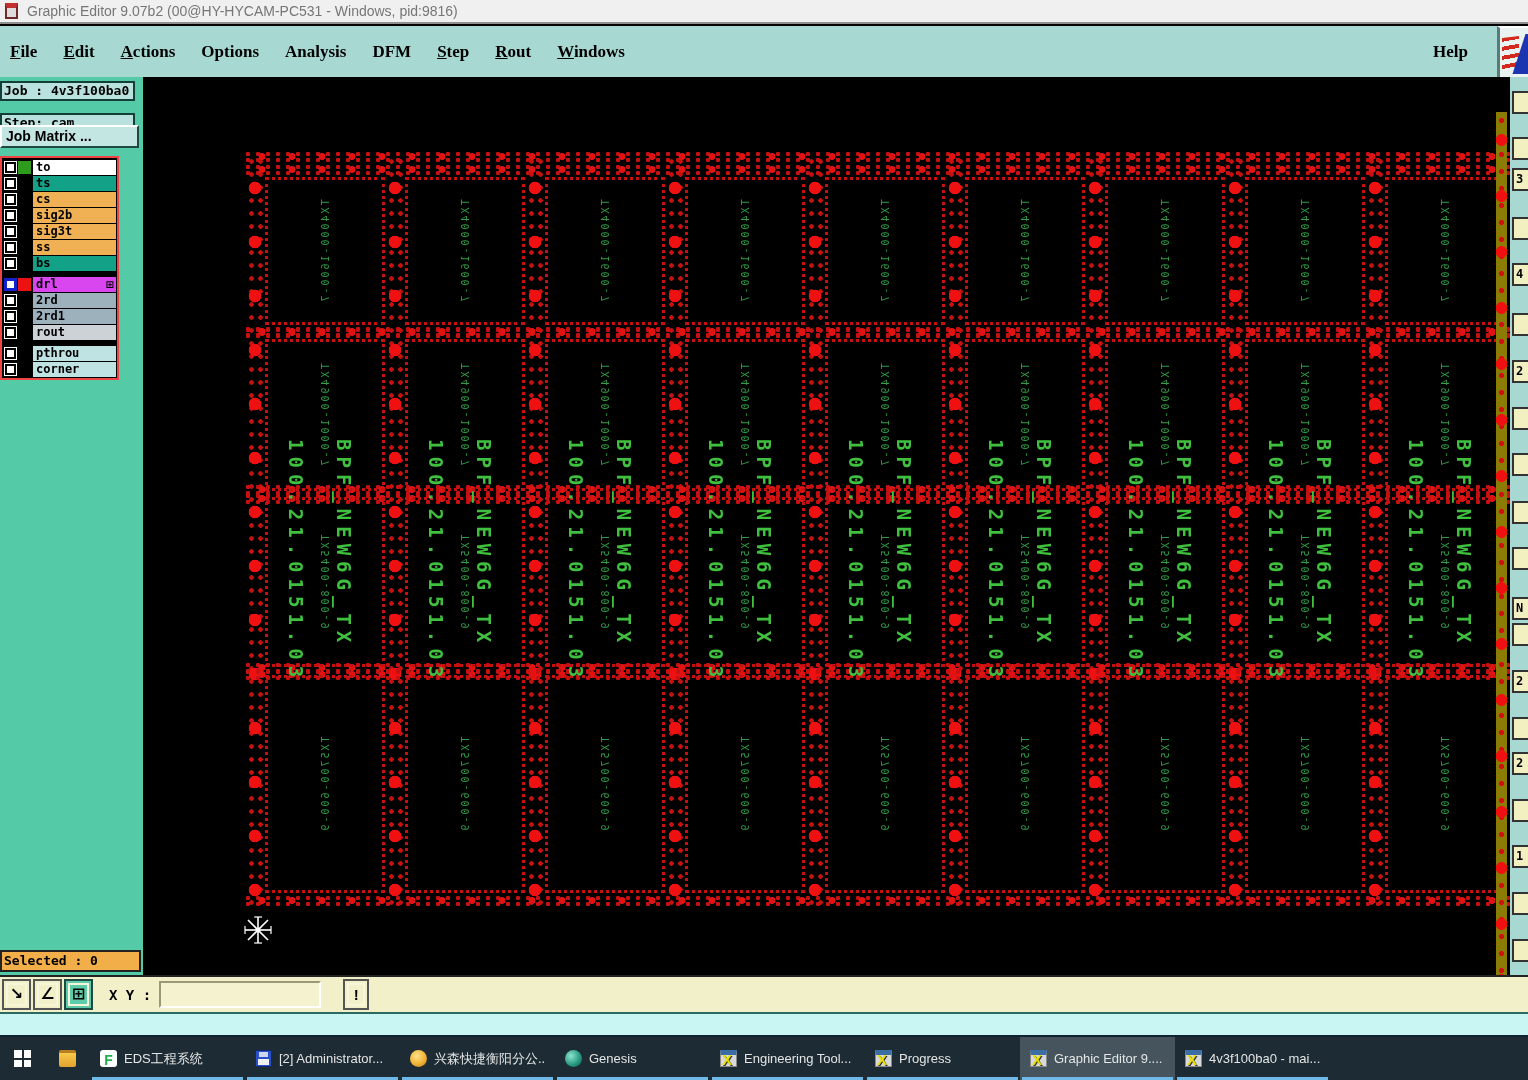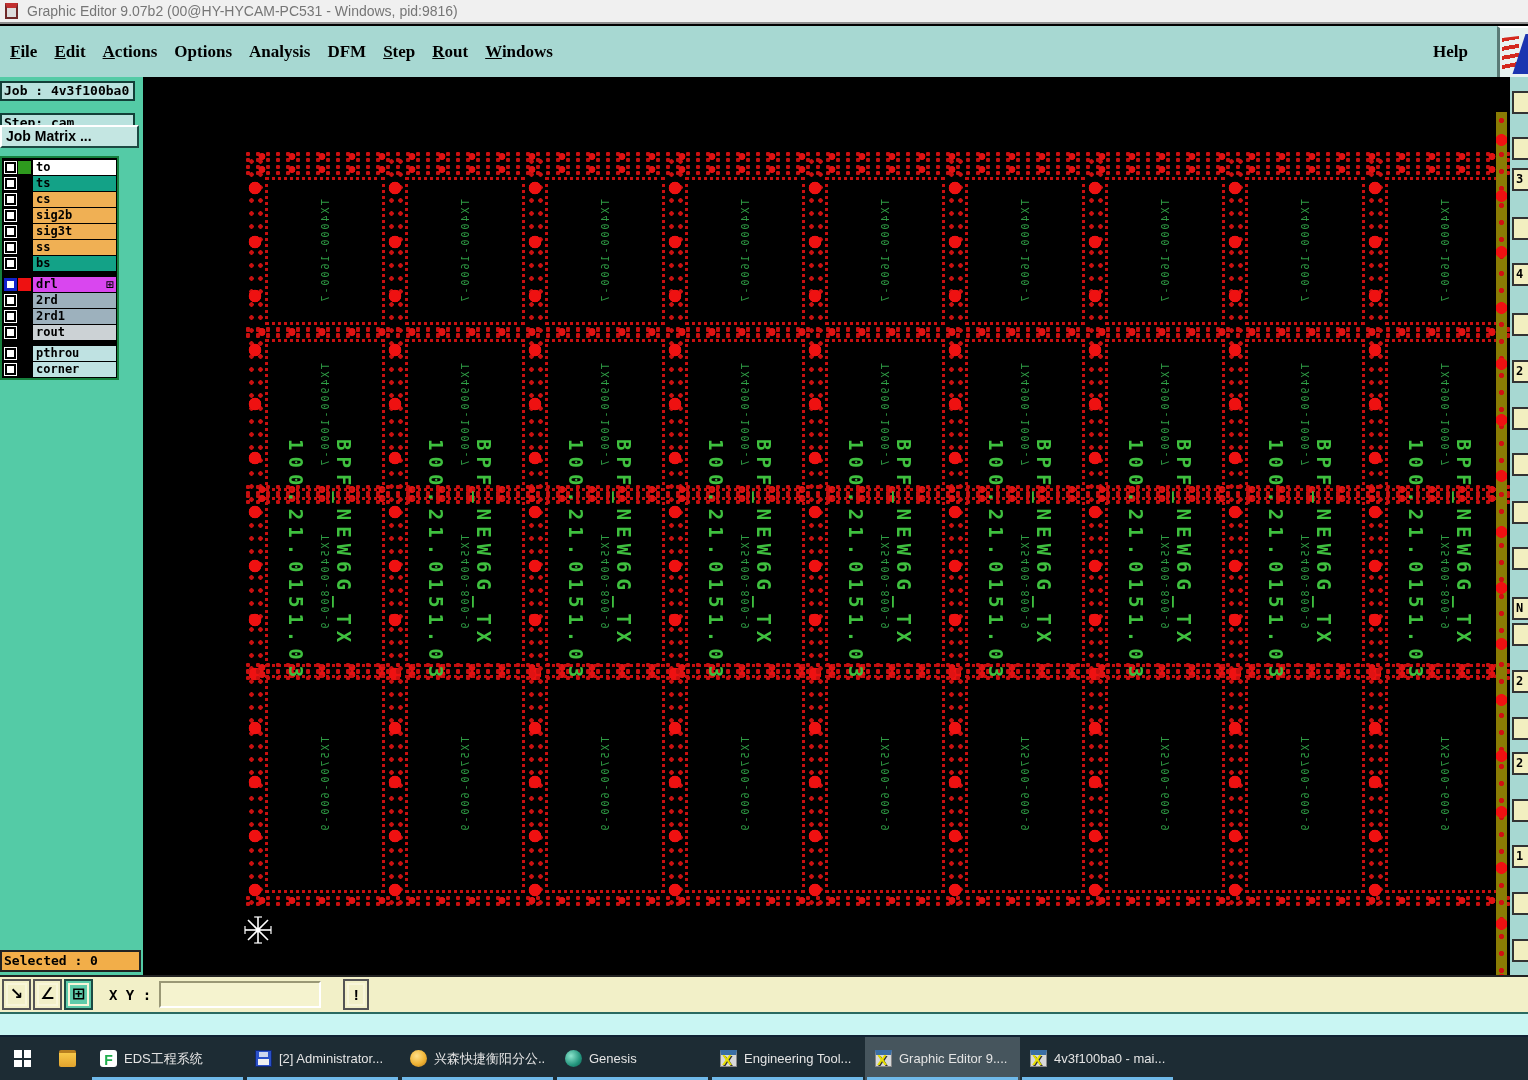--- a/index.html
+++ b/index.html
@@ -8,42 +8,42 @@
 
   
   .titlebar{position:absolute;left:0;top:0;width:1528px;height:24px;background:#f0f0f0;
     border-bottom:2px solid #8f8f8f;display:flex;align-items:center;gap:9px;padding-left:5px}
   .app-icon{width:13px;height:16px;border:2px solid #6f2a2a;background:#ddd;border-top:5px solid #c23030}
   .title-text{font-family:"Liberation Sans",sans-serif;font-size:14px;color:#767676;white-space:nowrap}
 
   
   .menubar{position:absolute;left:0;top:26px;width:1528px;height:51px;background:#a7d8d2;
     display:flex;align-items:center;padding-left:10px}
-  .menu-items{display:flex;gap:17px}
+  .menu-items{display:flex;gap:26px}
   .menu-item,.menu-help{font-family:"Liberation Serif",serif;font-weight:bold;font-size:17px;color:#000;cursor:default;white-space:nowrap}
   .menu-item u,.menu-help u{text-decoration:underline}
   .menu-help{margin-left:auto;margin-right:60px}
   .logo-box{position:absolute;right:0;top:0;width:31px;height:51px;background:#e9f3f1;
     border-left:3px solid #5a7a76;border-top:2px solid #fff;overflow:hidden}
   .logo-stripes{position:absolute;left:2px;top:9px;width:17px;height:34px;
     background:repeating-linear-gradient(175deg,#d42a1e 0 4px,transparent 4px 9px);transform:skewY(-6deg)}
   .logo-blue{position:absolute;right:-9px;top:6px;width:18px;height:40px;background:#1b35b0;transform:skewX(-18deg)}
 
   
   .main{position:absolute;left:0;top:77px;width:1528px;height:898px}
 
   
   .sidebar{position:absolute;left:0;top:0;width:143px;height:898px;background:#54cba6}
   .side-field{position:absolute;left:0;width:135px;height:20px;background:#b9e2de;border:2px solid #123f38;
     font-weight:bold;font-size:13px;line-height:16px;padding-left:2px;white-space:nowrap}
   .job-field{top:4px}.step-field{top:36px}
   .matrix-btn{position:absolute;left:0;top:48px;width:139px;height:23px;background:#c4e6e2;
     border-top:2px solid #fff;border-left:2px solid #fff;border-right:2px solid #1c4a43;border-bottom:2px solid #1c4a43;
     font-weight:bold;font-size:14px;text-align:left;padding-left:4px;line-height:19px;cursor:pointer;white-space:nowrap}
-  .layer-panel{position:absolute;left:0;top:79px;width:119px;background:#000;border:2px solid #15803d;padding:1px}
+  .layer-panel{position:absolute;left:0;top:79px;width:119px;background:#000;border:2px solid #ef4444;padding:1px}
   .layer-group{margin-bottom:5px}
   .layer-group:last-child{margin-bottom:0}
   .layer-row{display:flex;align-items:center;height:16px;background:#000}
   .layer-check{width:11px;height:11px;background:#fff;border:2px solid #000;outline:1px solid #fff;margin:0 2px 0 2px;flex:none;cursor:pointer}
   .layer-check.sel{border:2px solid #1122cc;outline:1px solid #1122cc}
   .layer-swatch{width:13px;height:13px;margin-right:2px;flex:none}
   .layer-name{flex:1;height:15px;font-weight:bold;font-size:12px;line-height:15px;padding-left:3px;color:#000;
     display:flex;align-items:center;cursor:pointer}
   .layer-name .grid-glyph{margin-left:auto;margin-right:2px;font-size:10px;font-family:"DejaVu Sans",sans-serif}
   .selected-bar{position:absolute;left:0;top:873px;width:141px;height:22px;background:#f2ae49;border:2px solid #222;
@@ -549,20 +549,25 @@
     <div class="task-item" style="width: 155px;">
       <span class="ticon icon-genesis"></span>
       <span class="tlabel">Genesis</span>
       <span class="tunderline"></span>
     </div>
     <div class="task-item" style="width: 155px;">
       <span class="ticon icon-xwindow"></span>
       <span class="tlabel">Engineering Tool...</span>
       <span class="tunderline"></span>
     </div>
+    <div class="task-item" style="width: 155px;">
+      <span class="ticon icon-xwindow"></span>
+      <span class="tlabel">Progress</span>
+      <span class="tunderline"></span>
+    </div>
     <div class="task-item active" style="width: 155px;">
       <span class="ticon icon-xwindow"></span>
       <span class="tlabel">Graphic Editor 9....</span>
       <span class="tunderline"></span>
     </div>
     <div class="task-item" style="width: 155px;">
       <span class="ticon icon-xwindow"></span>
       <span class="tlabel">4v3f100ba0 - mai...</span>
       <span class="tunderline"></span>
     </div>

